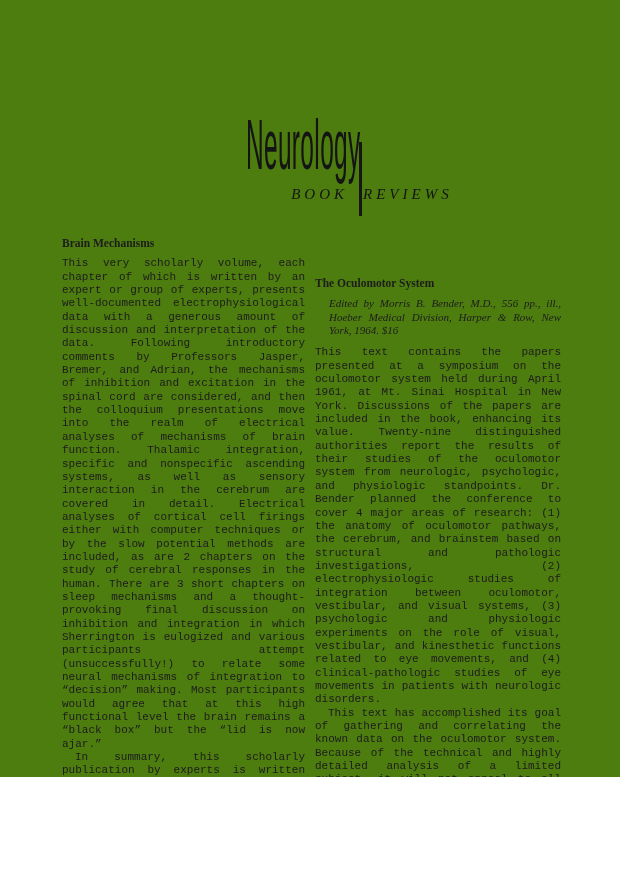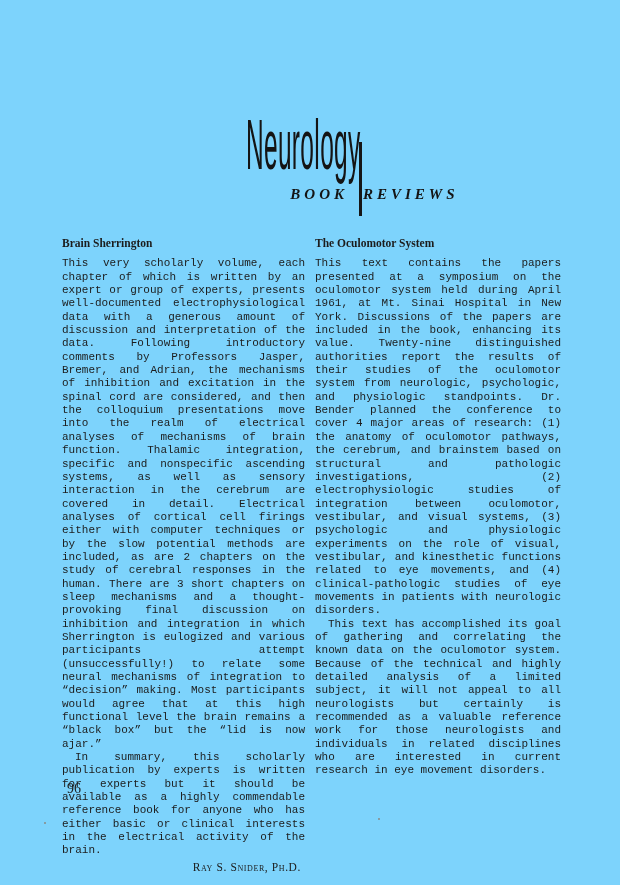--- a/index.html
+++ b/index.html
@@ -1,49 +1,49 @@
 <!DOCTYPE html>
 <html><head>
 <meta charset="utf-8">
 <style>
   html, body { margin:0; padding:0; background:#ffffff; }
   .page {
     position:relative;
-    width:620px; height:885px;
-    background:#7dd3fc;
+    width:620px; height:777px;
+    background:#4d7c0f;
     color:#1c1c1c;
     font-family:"Liberation Serif", serif;
     overflow:hidden;
   }
 
   
   .logo-svg { position:absolute; left:243px; top:80px; }
   .divider-bar {
     position:absolute; left:359px; top:142px;
     width:3px; height:74px; background:#161616;
   }
   .section-word {
     position:absolute; top:187px;
     font-family:"Liberation Serif", serif;
-    font-weight:bold; font-style:italic;
+    font-weight:normal; font-style:italic;
     font-size:15px; line-height:15px;
     letter-spacing:4px; color:#141414;
     white-space:nowrap;
   }
   .section-book { left:258px; width:90px; text-align:right; }
   .section-reviews { left:363px; }
 
   
   .column {
     position:absolute; top:237px;
     font-size:11px; line-height:13.35px;
     text-align:justify;
   }
   .col-left  { left:62px;  width:243px; }
-  .col-right { left:315px; width:246px; }
+  .col-right { left:315px; width:246px;margin-top:40px; }
 
   .review-title {
     font-weight:bold; font-size:11.5px;
     margin:0 0 7px 0; text-align:left;
   }
   .citation {
     font-style:italic;
     margin:0 0 9px 14px;
   }
   .body-para { margin:0;font-family:Liberation Mono, monospace; }
@@ -78,30 +78,31 @@
     <text x="4" y="43" font-size="34" fill="#141414" font-family="Liberation Sans, sans-serif" letter-spacing="0.5" transform="scale(0.72,2.06)">Neurology</text>
   </svg>
 
   <div class="divider-bar"></div>
 
   <div class="section-word section-book">BOOK</div>
 
   <div class="section-word section-reviews">REVIEWS</div>
 
   <section class="column col-left">
-    <h2 class="review-title">Brain Sherrington</h2>
+    <h2 class="review-title">Brain Mechanisms</h2>
     <div class="review-body">
         <p class="body-para">This very scholarly volume, each chapter of which is written by an expert or group of experts, presents well-documented electrophysiological data with a generous amount of discussion and interpretation of the data. Following introductory comments by Professors Jasper, Bremer, and Adrian, the mechanisms of inhibition and excitation in the spinal cord are considered, and then the colloquium presentations move into the realm of electrical analyses of mechanisms of brain function. Thalamic integration, specific and nonspecific ascending systems, as well as sensory interaction in the cerebrum are covered in detail. Electrical analyses of cortical cell firings either with computer techniques or by the slow potential methods are included, as are 2 chapters on the study of cerebral responses in the human. There are 3 short chapters on sleep mechanisms and a thought-provoking final discussion on inhibition and integration in which Sherrington is eulogized and various participants attempt (unsuccessfully!) to relate some neural mechanisms of integration to “decision” making. Most participants would agree that at this high functional level the brain remains a “black box” but the “lid is now ajar.”</p>
         <p class="body-para indent">In summary, this scholarly publication by experts is written for experts but it should be available as a highly commendable reference book for anyone who has either basic or clinical interests in the electrical activity of the brain.</p>
       </div>
     <div class="signature">Ray S. Snider, Ph.D.</div>
   </section>
 
   <section class="column col-right">
     <h2 class="review-title">The Oculomotor System</h2>
+    <p class="citation">Edited by Morris B. Bender, M.D., 556 pp., ill., Hoeber Medical Division, Harper &amp; Row, New York, 1964. $16</p>
     <div class="review-body">
         <p class="body-para">This text contains the papers presented at a symposium on the oculomotor system held during April 1961, at Mt. Sinai Hospital in New York. Discussions of the papers are included in the book, enhancing its value. Twenty-nine distinguished authorities report the results of their studies of the oculomotor system from neurologic, psychologic, and physiologic standpoints. Dr. Bender planned the conference to cover 4 major areas of research: (1) the anatomy of oculomotor pathways, the cerebrum, and brainstem based on structural and pathologic investigations, (2) electrophysiologic studies of integration between oculomotor, vestibular, and visual systems, (3) psychologic and physiologic experiments on the role of visual, vestibular, and kinesthetic functions related to eye movements, and (4) clinical-pathologic studies of eye movements in patients with neurologic disorders.</p>
         <p class="body-para indent">This text has accomplished its goal of gathering and correlating the known data on the oculomotor system. Because of the technical and highly detailed analysis of a limited subject, it will not appeal to all neurologists but certainly is recommended as a valuable reference work for those neurologists and individuals in related disciplines who are interested in current research in eye movement disorders.</p>
       </div>
   </section>
 
   <div class="page-number">96</div>
 
   <div class="speck speck-1"></div>
   <div class="speck speck-2"></div>

